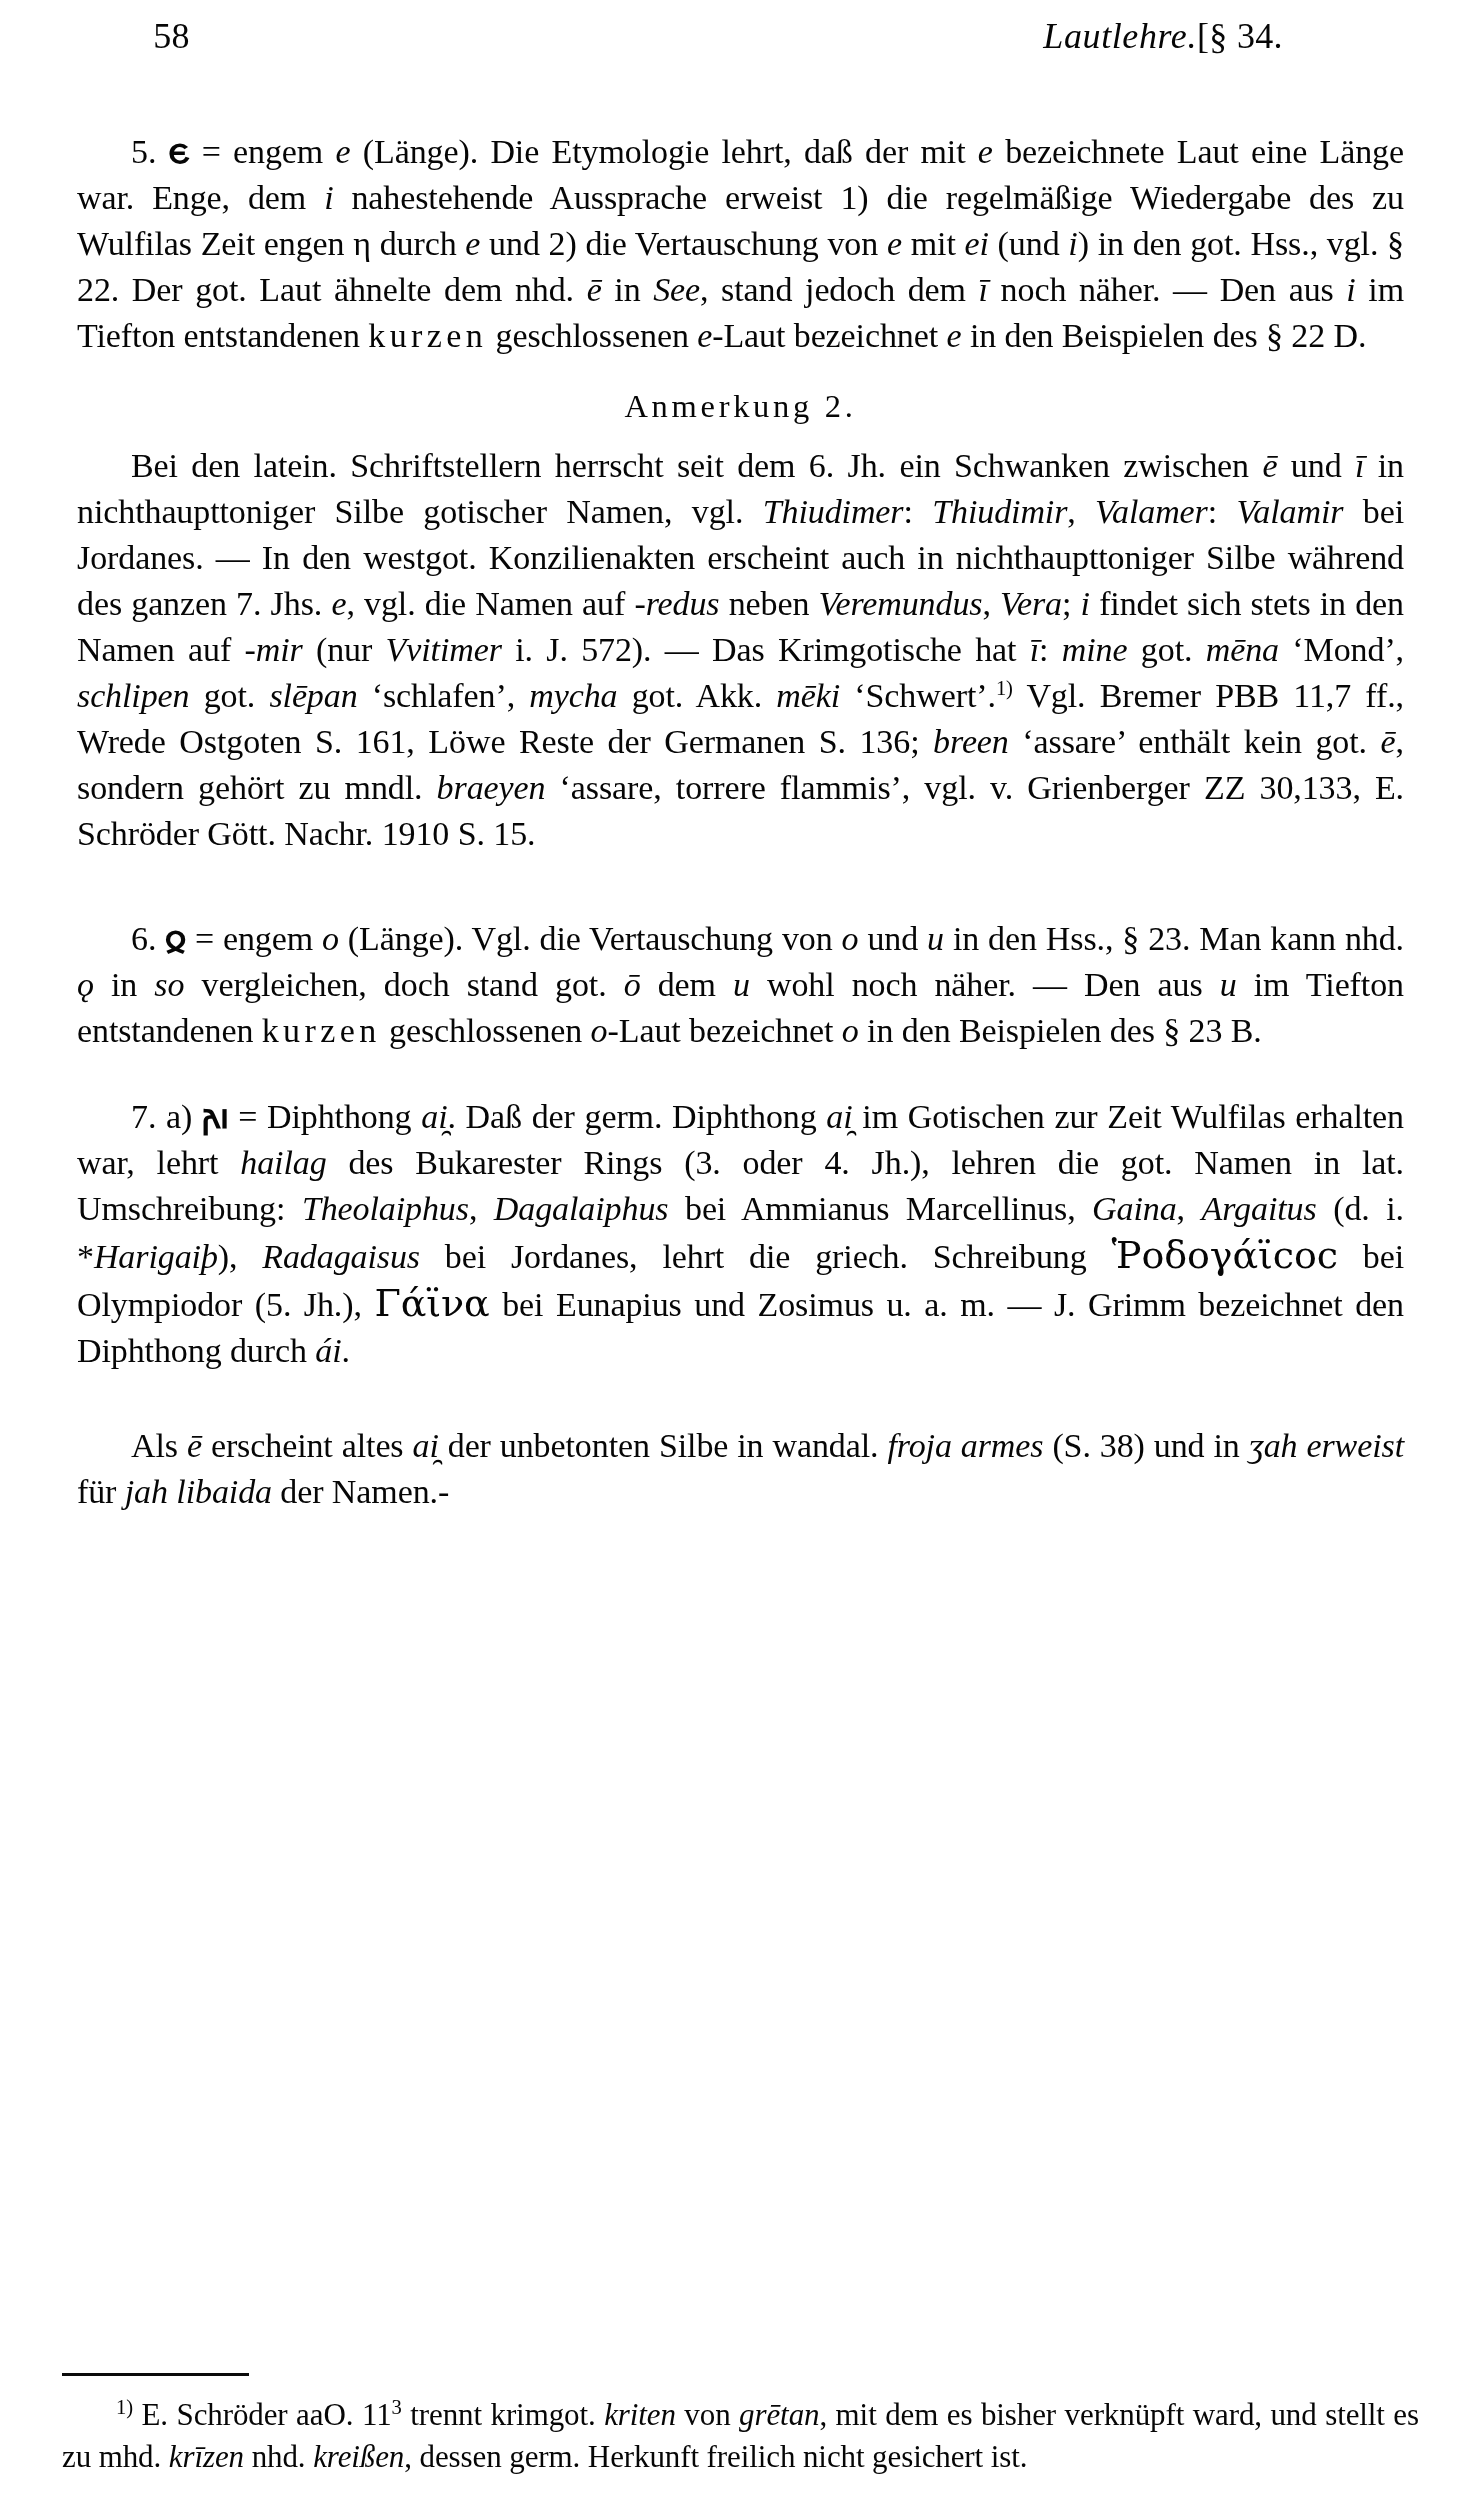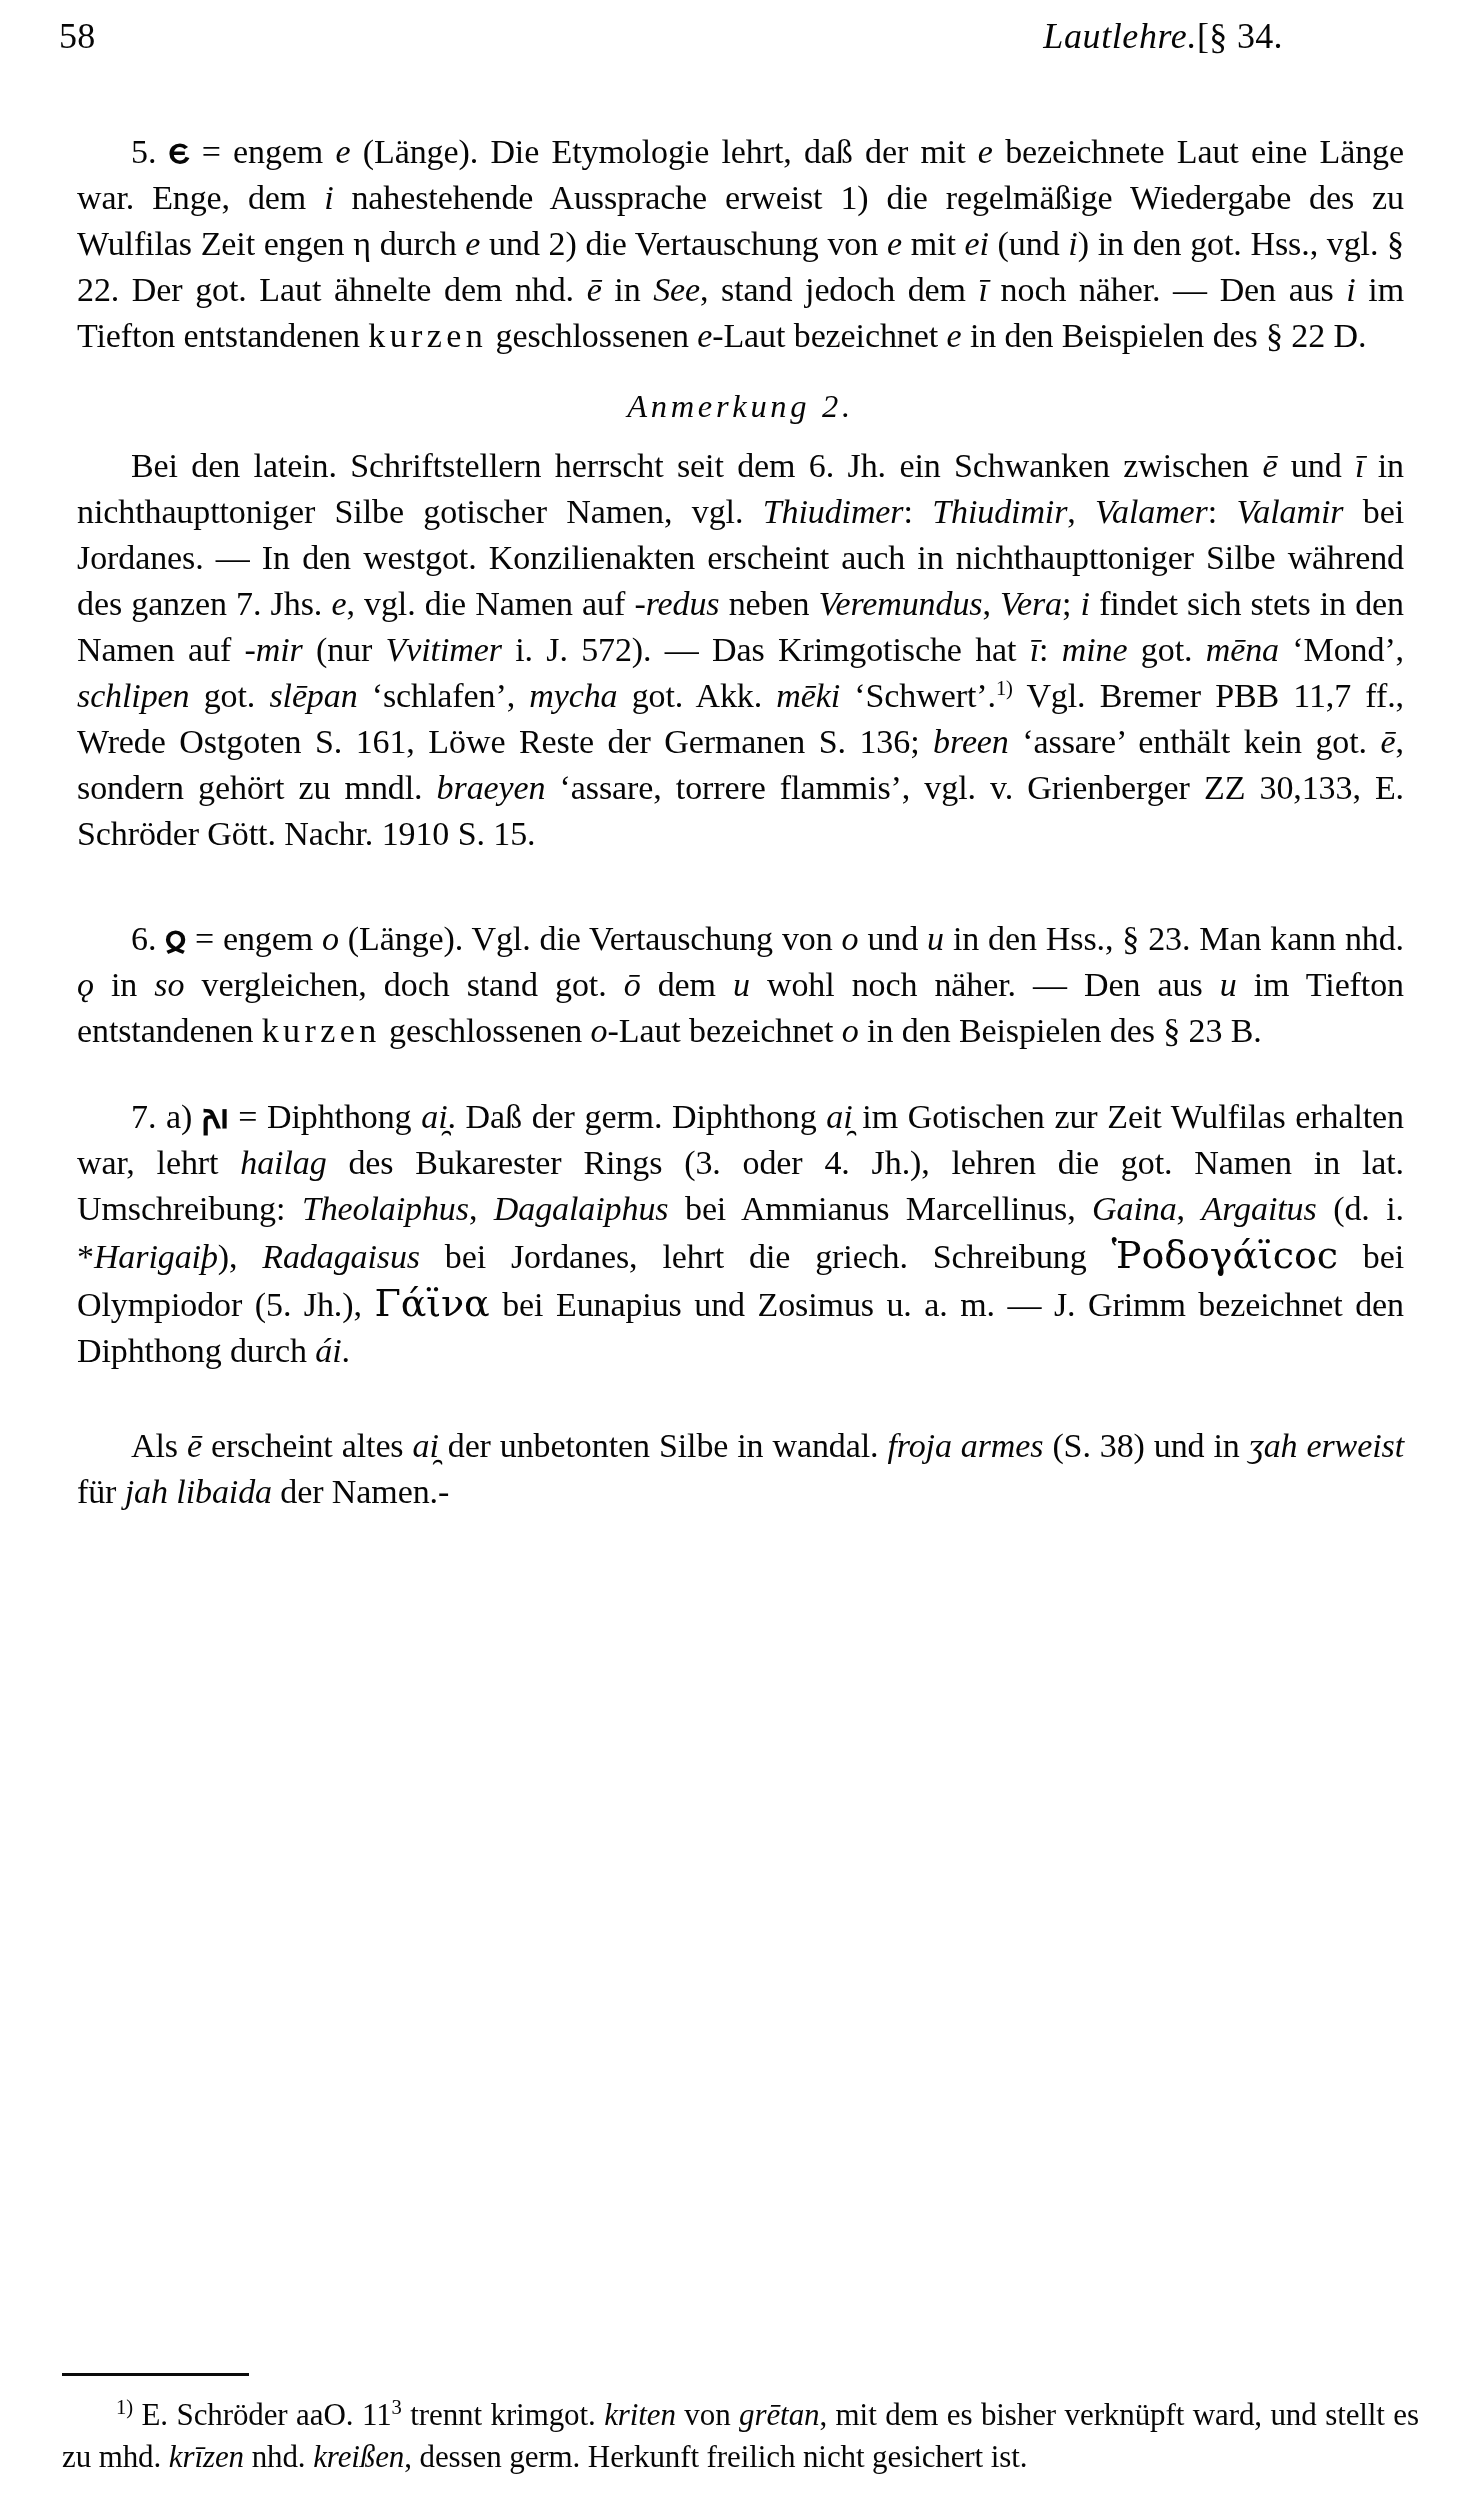--- a/index.html
+++ b/index.html
@@ -31,21 +31,21 @@
     right: 59px;
     top: 17.5px;
     height: 54px;
     display: flex;
     align-items: flex-start;
     justify-content: space-between;
     font-size: 36px;
     line-height: 1.0;
     letter-spacing: 0.3px;
   }
-  .runhead .folio { width: 225px; text-align: left; }
+  .runhead .folio { width: 225px; text-align: center; }
   .runhead .title {
     flex: 1;
     text-align: right;
     letter-spacing: 0.6px;
     font-style: italic;
   }
   .runhead .sect { width: 225px; text-align: left; }
 
   
   .body {
@@ -71,21 +71,20 @@
   .gap-lg { height: 29px; }
 
   
   .anm {
     text-align: center;
     font-size: 32.5px;
     line-height: 44px;
     letter-spacing: 3.7px;
     margin: 0;
     text-indent: 0;
-    font-style: italic;
   }
 
   
   i, .it { font-style: italic; }
   .gothic {
     font-weight: 700;
     font-style: normal;
     font-size: 35px;
     letter-spacing: 0px;
   }

